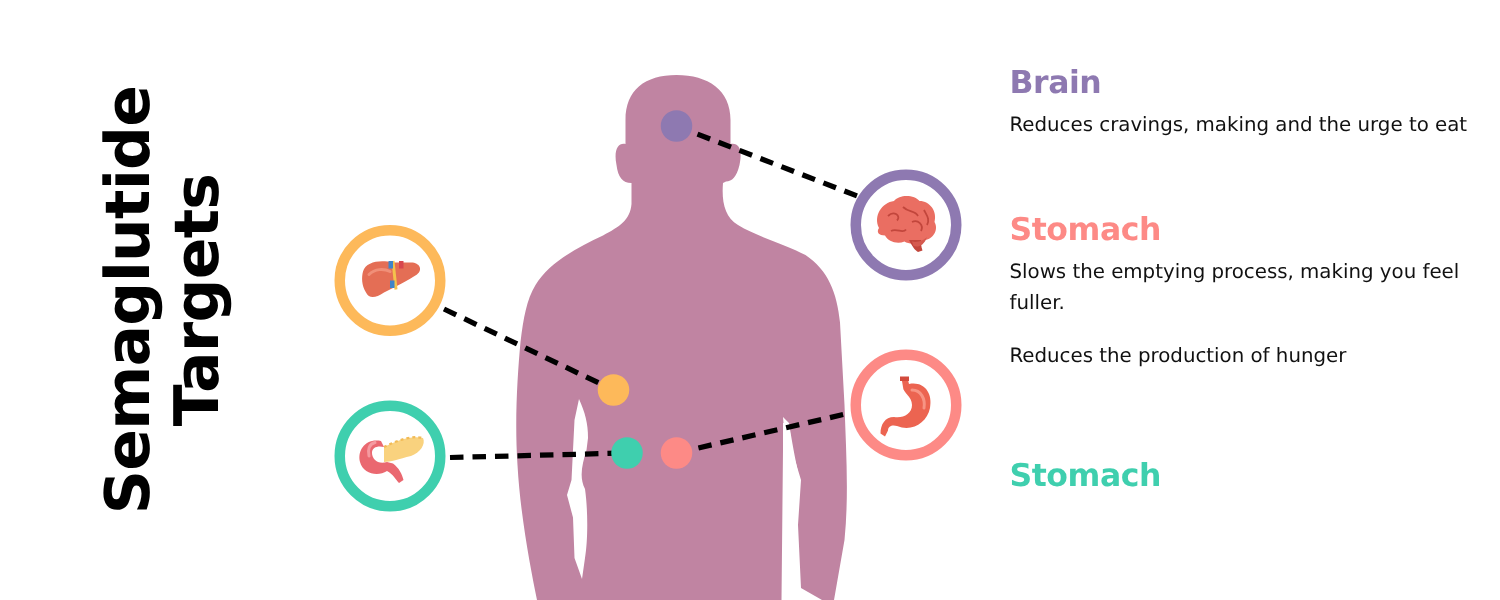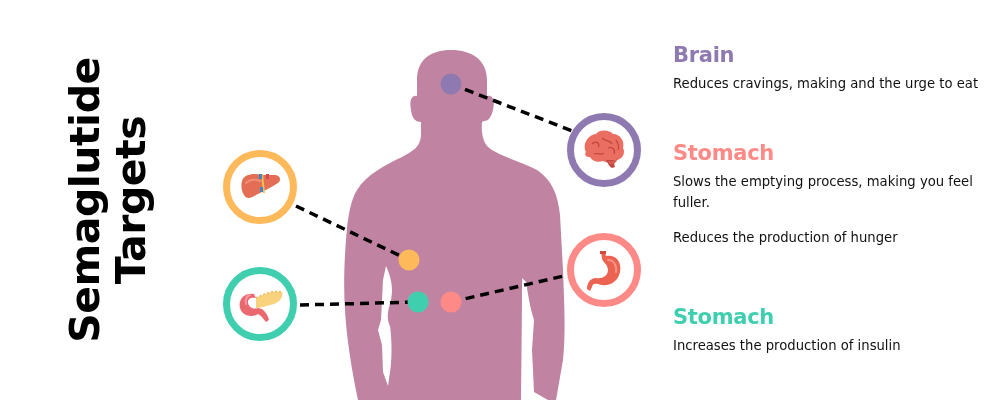--- a/index.html
+++ b/index.html
@@ -139,15 +139,14 @@
   </div>
   <div class="organ-block" style="top:135px">
     <div class="organ-heading" style="color:#fd8a86">Stomach</div>
     <div class="organ-desc">Slows the emptying process, making you feel fuller.</div>
   </div>
   <div class="organ-block" style="top:227px">
     <div class="organ-desc">Reduces the production of hunger</div>
   </div>
   <div class="organ-block" style="top:299px">
     <div class="organ-heading" style="color:#3fcfae">Stomach</div>
-    <div class="organ-desc">Increases the production of insulin</div>
   </div>
 </div>
 
 </body></html>

